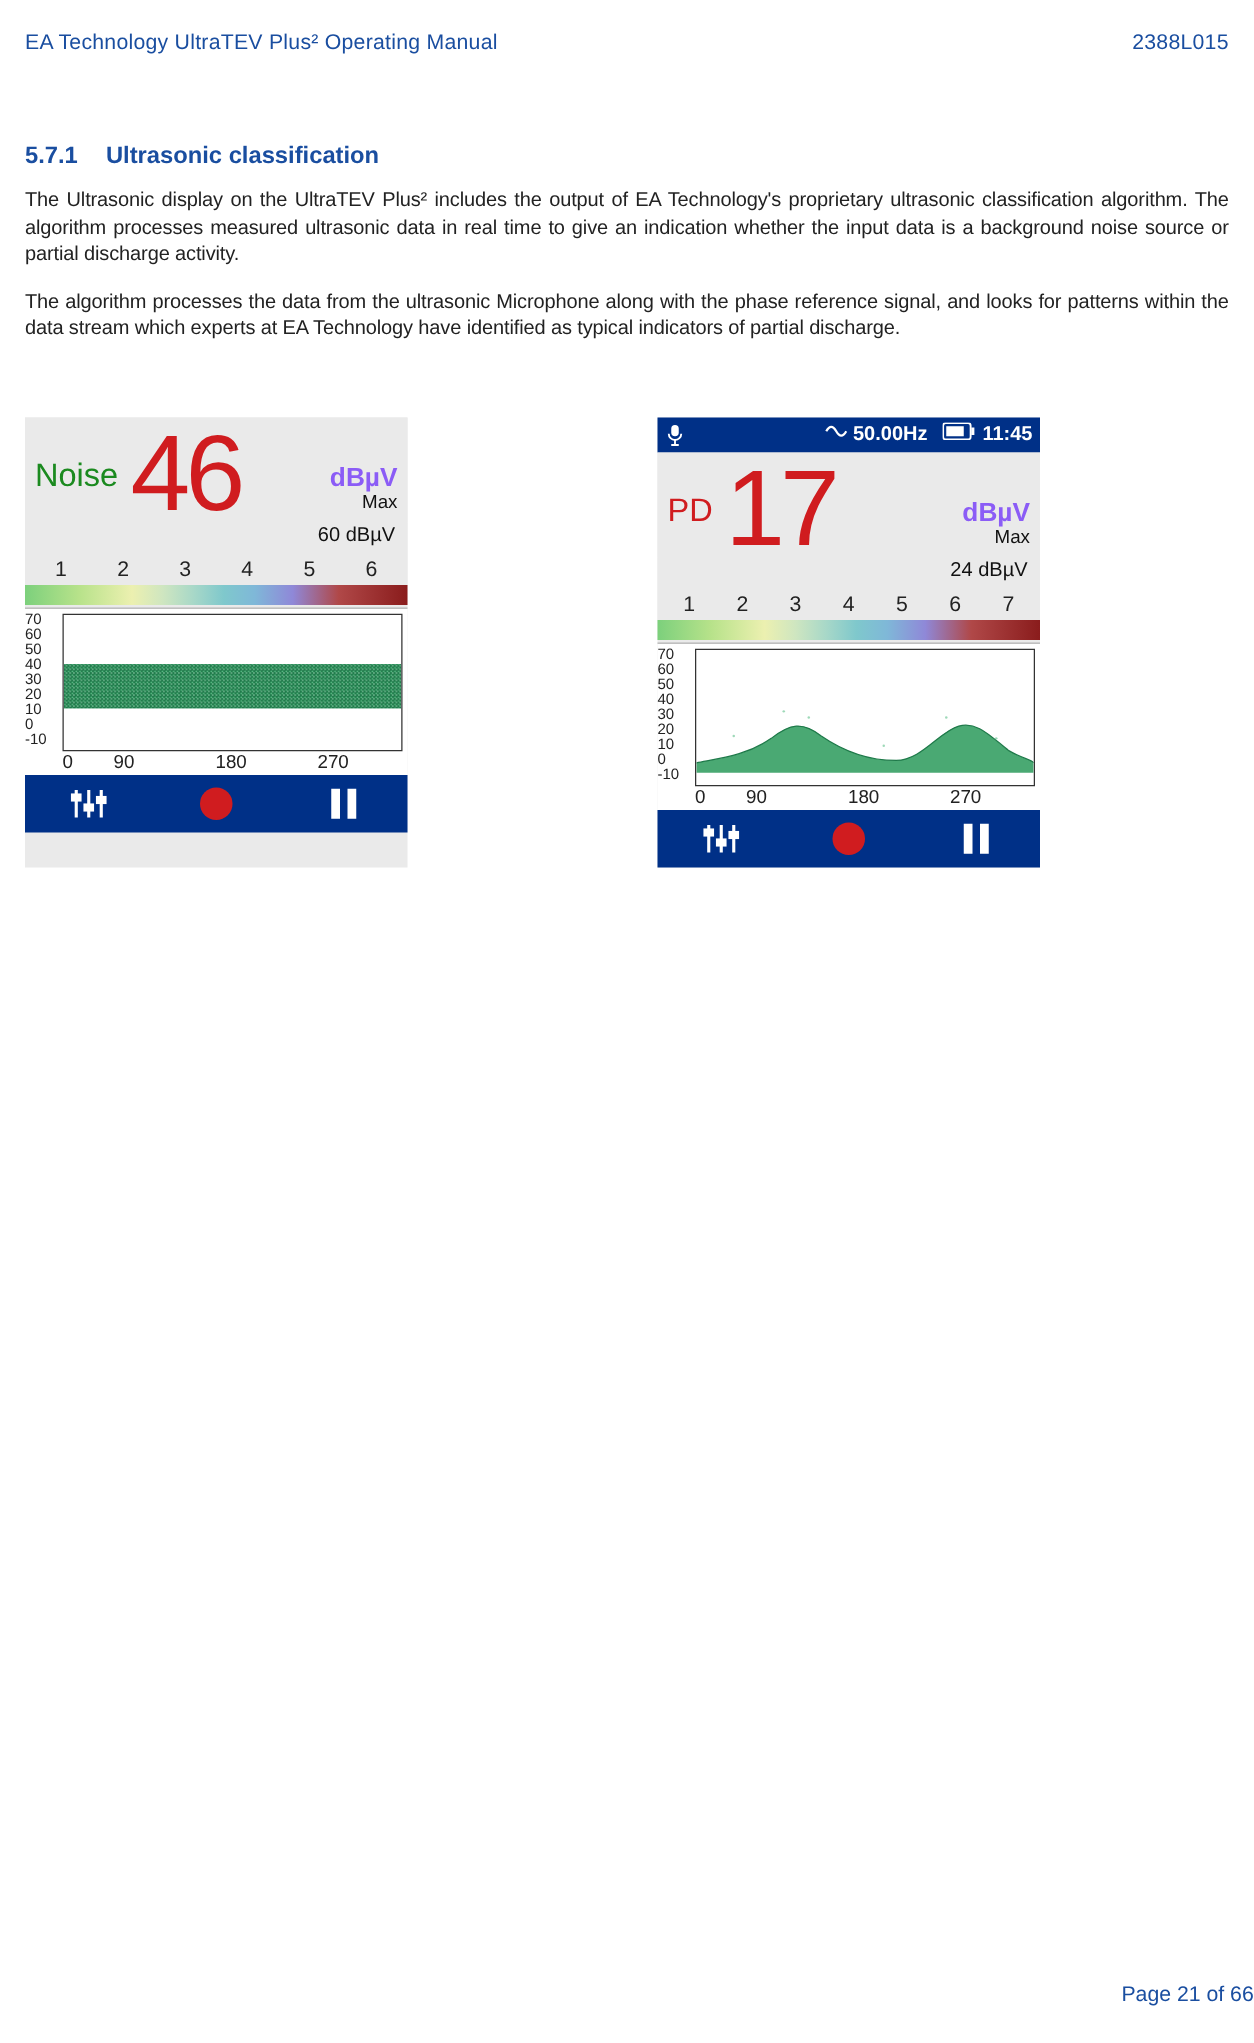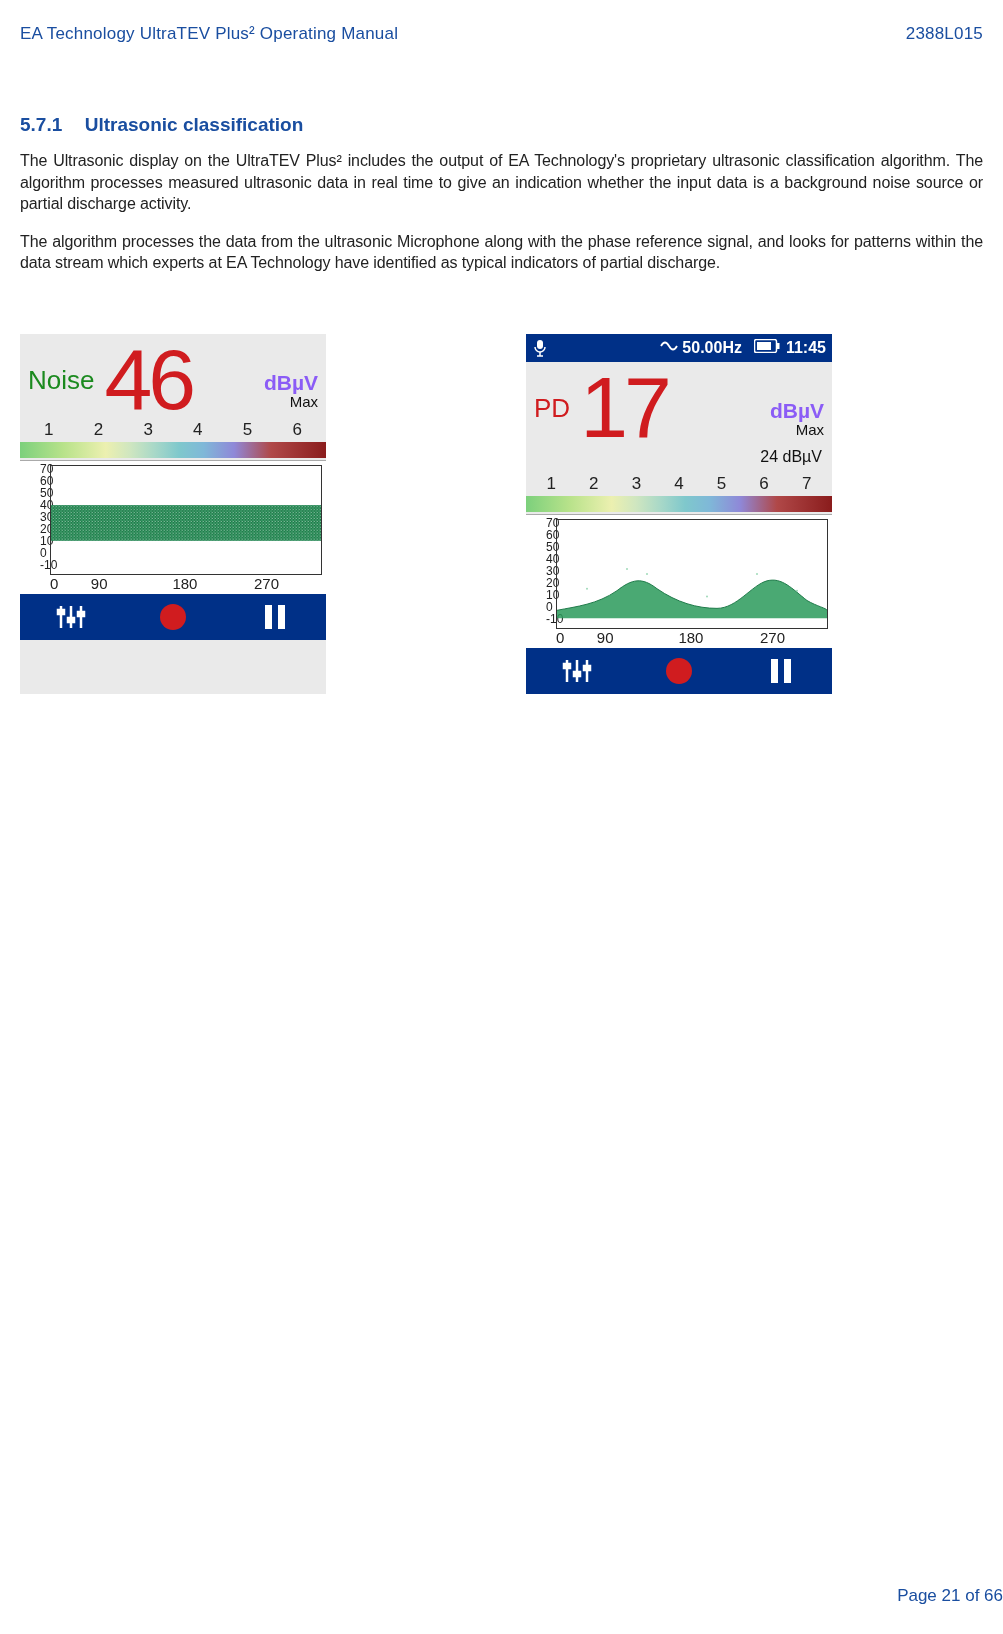--- a/index.html
+++ b/index.html
@@ -54,21 +54,21 @@
   .rlabel.noise{color:var(--green);}
   .rlabel.pd{color:var(--red);}
   .rvalue{font-size:86px;line-height:0.85;font-weight:400;color:var(--red);letter-spacing:-4px;}
   .runits{display:flex;flex-direction:column;align-items:flex-end;padding-bottom:6px;margin-left:auto;}
   .runits .big{font-size:21px;font-weight:600;color:#8b5cf6;}
   .runits .sub{font-size:15px;color:#111;margin-top:-2px;}
   .maxrow{text-align:right;font-size:16px;color:#111;padding:2px 10px 6px 0;background:#eaeaea;}
   .scale{display:flex;justify-content:space-around;font-size:17px;padding:2px 4px;background:#eaeaea;}
   .gradient{height:16px;margin:0 0 2px 0;background:linear-gradient(90deg,#7cd07c 0%,#b7e28a 14%,#ecf0b0 28%,#cfe6c0 36%,#a8d8c8 44%,#7fc8cc 52%,#7fb8d8 60%,#8f88d8 70%,#b04848 82%,#8a1c1c 100%);}
   .spectro{position:relative;background:#fff;border-top:1px solid #aaa;padding:4px 4px 2px 4px;}
-  .spectro .ylabels{position:absolute;left:20px;top:2px;font-size:12px;line-height:1;display:flex;flex-direction:column;gap:0;}
+  .spectro .ylabels{position:absolute;left:0;top:2px;font-size:12px;line-height:1;display:flex;flex-direction:column;gap:0;}
   .canvas-wrap{margin-left:26px;border:1px solid #333;height:110px;position:relative;overflow:hidden;}
   .xaxis{margin-left:26px;display:flex;font-size:15px;padding-top:0;}
   .xaxis span{display:inline-block;}
   .toolbar{
     background:var(--navy);
     display:flex;
     align-items:center;
     justify-content:space-around;
     height:46px;
   }
@@ -109,20 +109,21 @@
     <div class="reading">
       <div class="rrow">
         <span class="rlabel noise">Noise</span>
         <span class="rvalue">46</span>
         <span class="runits">
           <span class="big">dBµV</span>
           <span class="sub">Max</span>
         </span>
       </div>
     </div>
+    <div class="maxrow">60  dBµV</div>
 
     <div class="scale">
       <span>1</span>
       <span>2</span>
       <span>3</span>
       <span>4</span>
       <span>5</span>
       <span>6</span>
     </div>
     <div class="gradient"></div>

